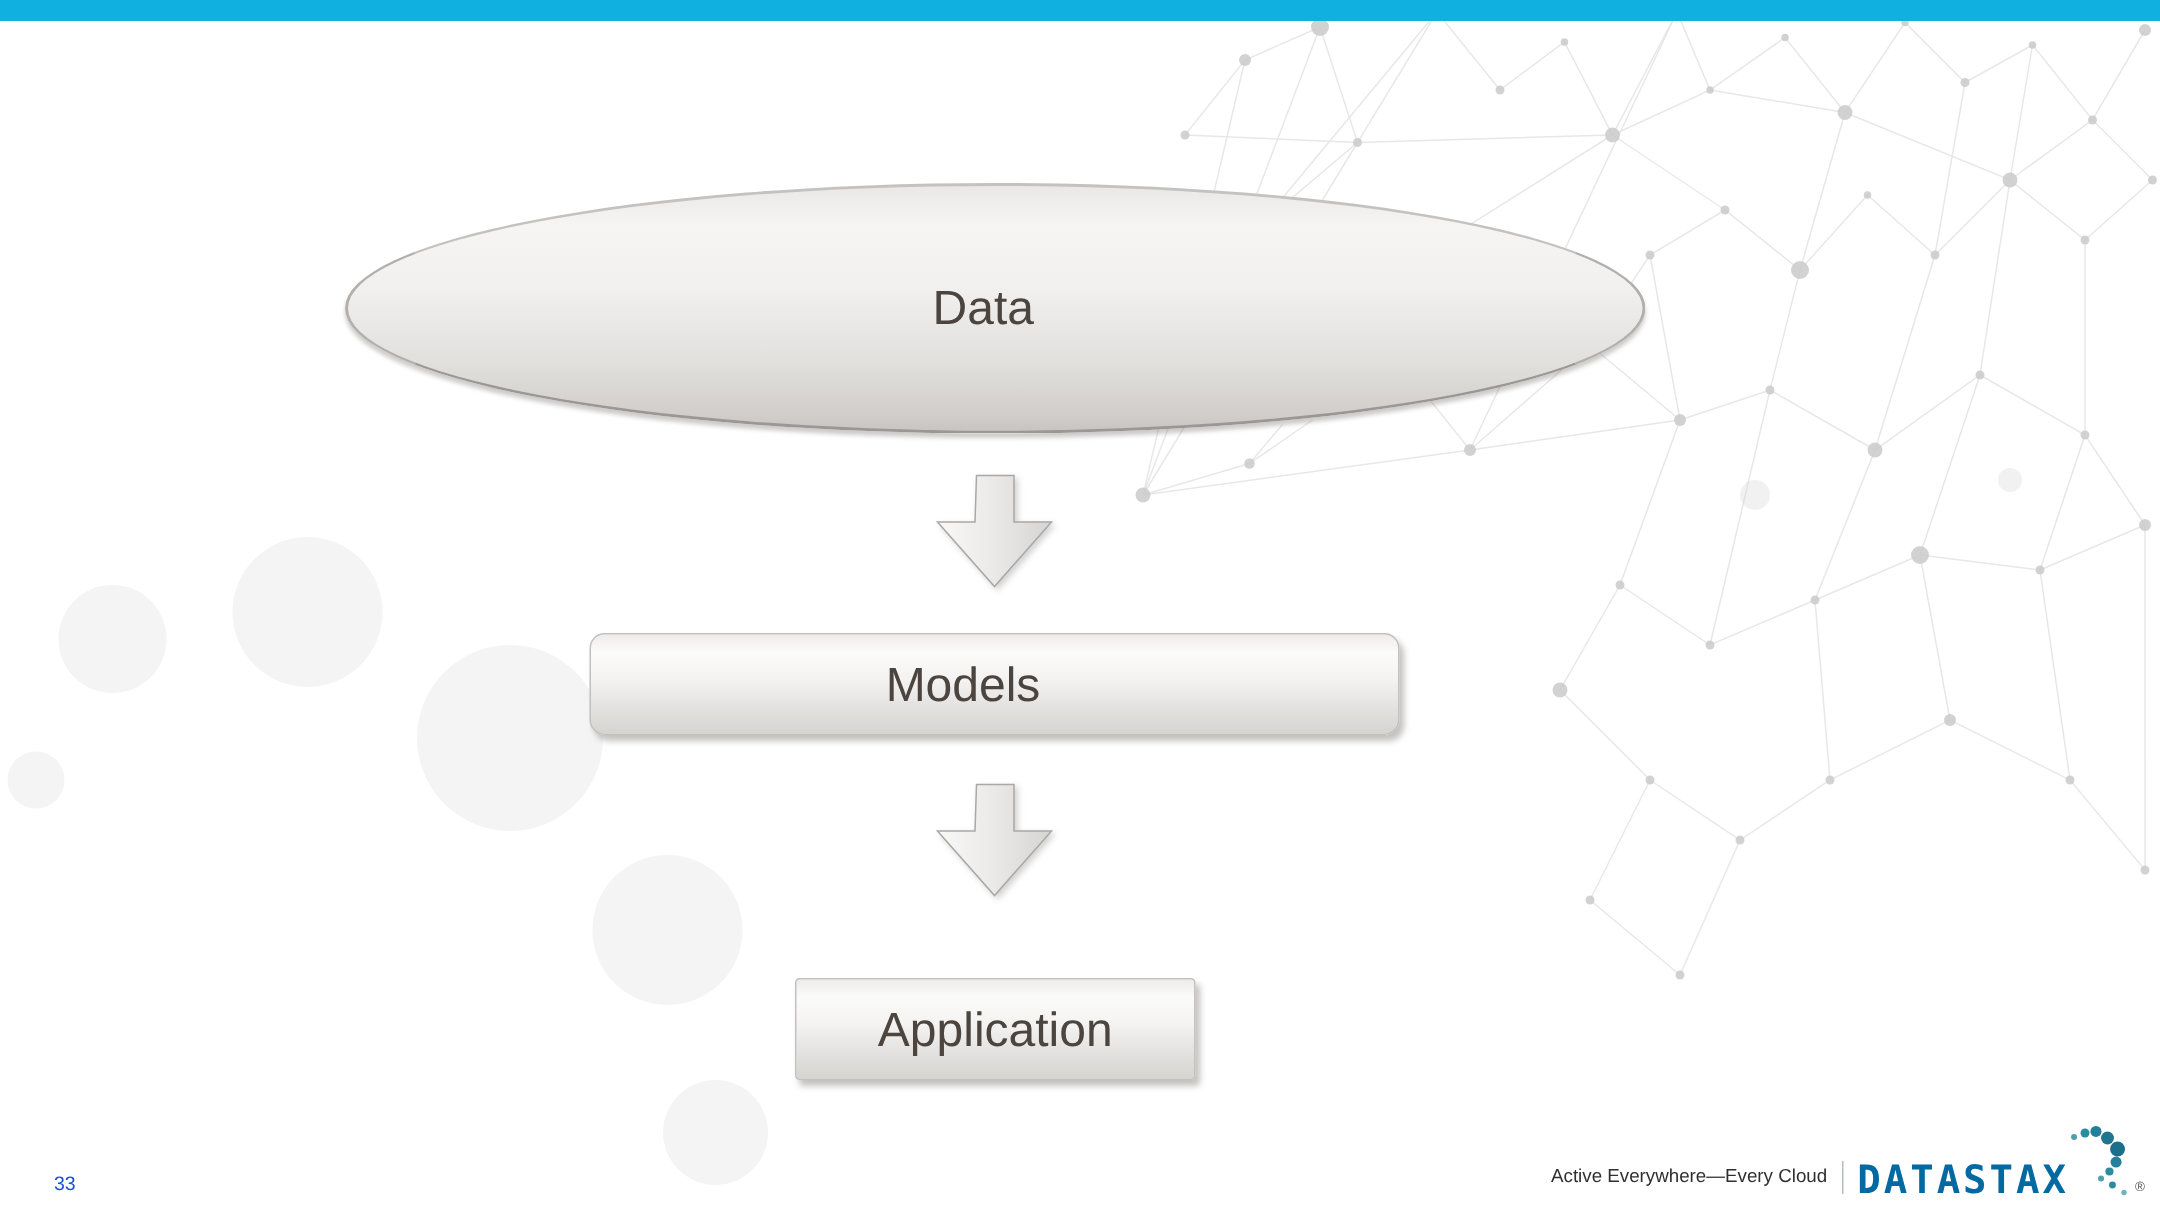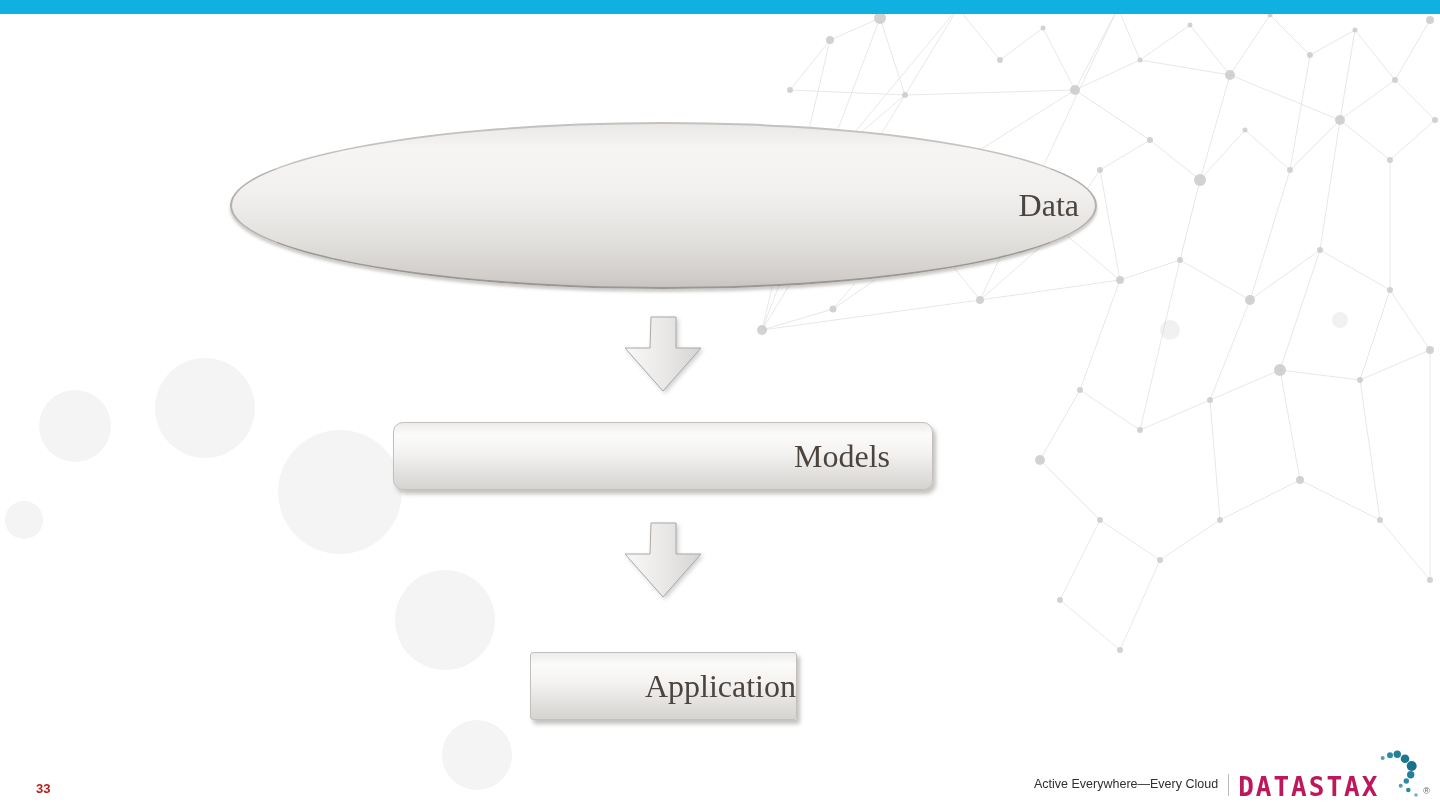--- a/index.html
+++ b/index.html
@@ -21,44 +21,44 @@
   
   .bgc { position:absolute; border-radius:50%; background:#f4f4f4; z-index:0; }
   .bgc1 { left:39px;  top:390px; width:72px;  height:72px; }
   .bgc2 { left:155px; top:358px; width:100px; height:100px; }
   .bgc3 { left:5px;   top:501px; width:38px;  height:38px; }
   .bgc4 { left:278px; top:430px; width:124px; height:124px; }
   .bgc5 { left:395px; top:570px; width:100px; height:100px; }
   .bgc6 { left:442px; top:720px; width:70px;  height:70px; }
 
   
-  .node { position:absolute; display:flex; align-items:center; justify-content:flex-end;
-          color:#4c443e; font-size:32px; z-index:4;font-family:Liberation Serif, serif; }
+  .node { position:absolute; display:flex; align-items:center; justify-content:center;
+          color:#4c443e; font-size:32px; z-index:4; }
   .ellipse { left:230px; top:122px; width:867px; height:167px; border-radius:50%;
              padding-right:16px;
              background:linear-gradient(to bottom,#e9e8e7 0%,#f6f5f4 16%,#f1f0ef 42%,#e2e0dd 72%,#d0cdca 94%,#c7c4c1 100%);
              border:2px solid #9b9794; border-top-color:#c4c1be; border-left-color:#b2afac; border-right-color:#b2afac;
              box-shadow:0 3px 3px rgba(110,105,100,.35); }
   .box { background:linear-gradient(to bottom,#edecea 0%,#fbfbfa 18%,#f4f3f2 45%,#e6e4e2 70%,#d6d4d1 100%);
          border:1px solid #c2bfbc; box-shadow:3px 4px 4px rgba(105,100,95,.4); }
   .models { left:393px; top:422px; width:540px; height:68px; border-radius:10px; padding-right:42px; }
   .application { left:530px; top:652px; width:267px; height:68px; border-radius:3px; }
 
   .arrow { position:absolute; width:78px; height:78px; z-index:3;
            filter:drop-shadow(2px 2px 2px rgba(0,0,0,0.18)); }
   .arrow1 { left:624px; top:316px; }
   .arrow2 { left:624px; top:522px; }
 
   
-  .page-num { position:absolute; left:36px; bottom:14px; font-size:13px; color:#b91c1c; z-index:5;font-weight:bold; }
+  .page-num { position:absolute; left:36px; bottom:14px; font-size:13px; color:#1d4ed8; z-index:5; }
   .brand-row { position:absolute; right:10px; bottom:8px; display:flex; align-items:flex-end; z-index:5; }
   .tagline { font-size:12.5px; color:#2f2f2f; margin-bottom:11px; }
   .brand-sep { width:1px; height:22px; background:#b7bdc1; margin:0 9px 6px 10px; }
   .wordmark { font-family:"DejaVu Sans Mono", monospace; font-weight:bold; font-size:26px;
-              letter-spacing:2px; color:#be185d; margin-bottom:2px; line-height:1; }
+              letter-spacing:2px; color:#0369a1; margin-bottom:2px; line-height:1; }
   .brand-dots { width:48px; height:52px; margin-left:-4px; }
   .reg { font-size:9px; color:#5a5a5a; margin:0 0 6px 0; }
 </style>
 </head>
 <body>
 
 <div class="slide">
 
   <svg class="network" viewBox="0 0 700 680">
     <g fill="none" stroke="#dbdbdb" stroke-width="1" opacity="0.65">

